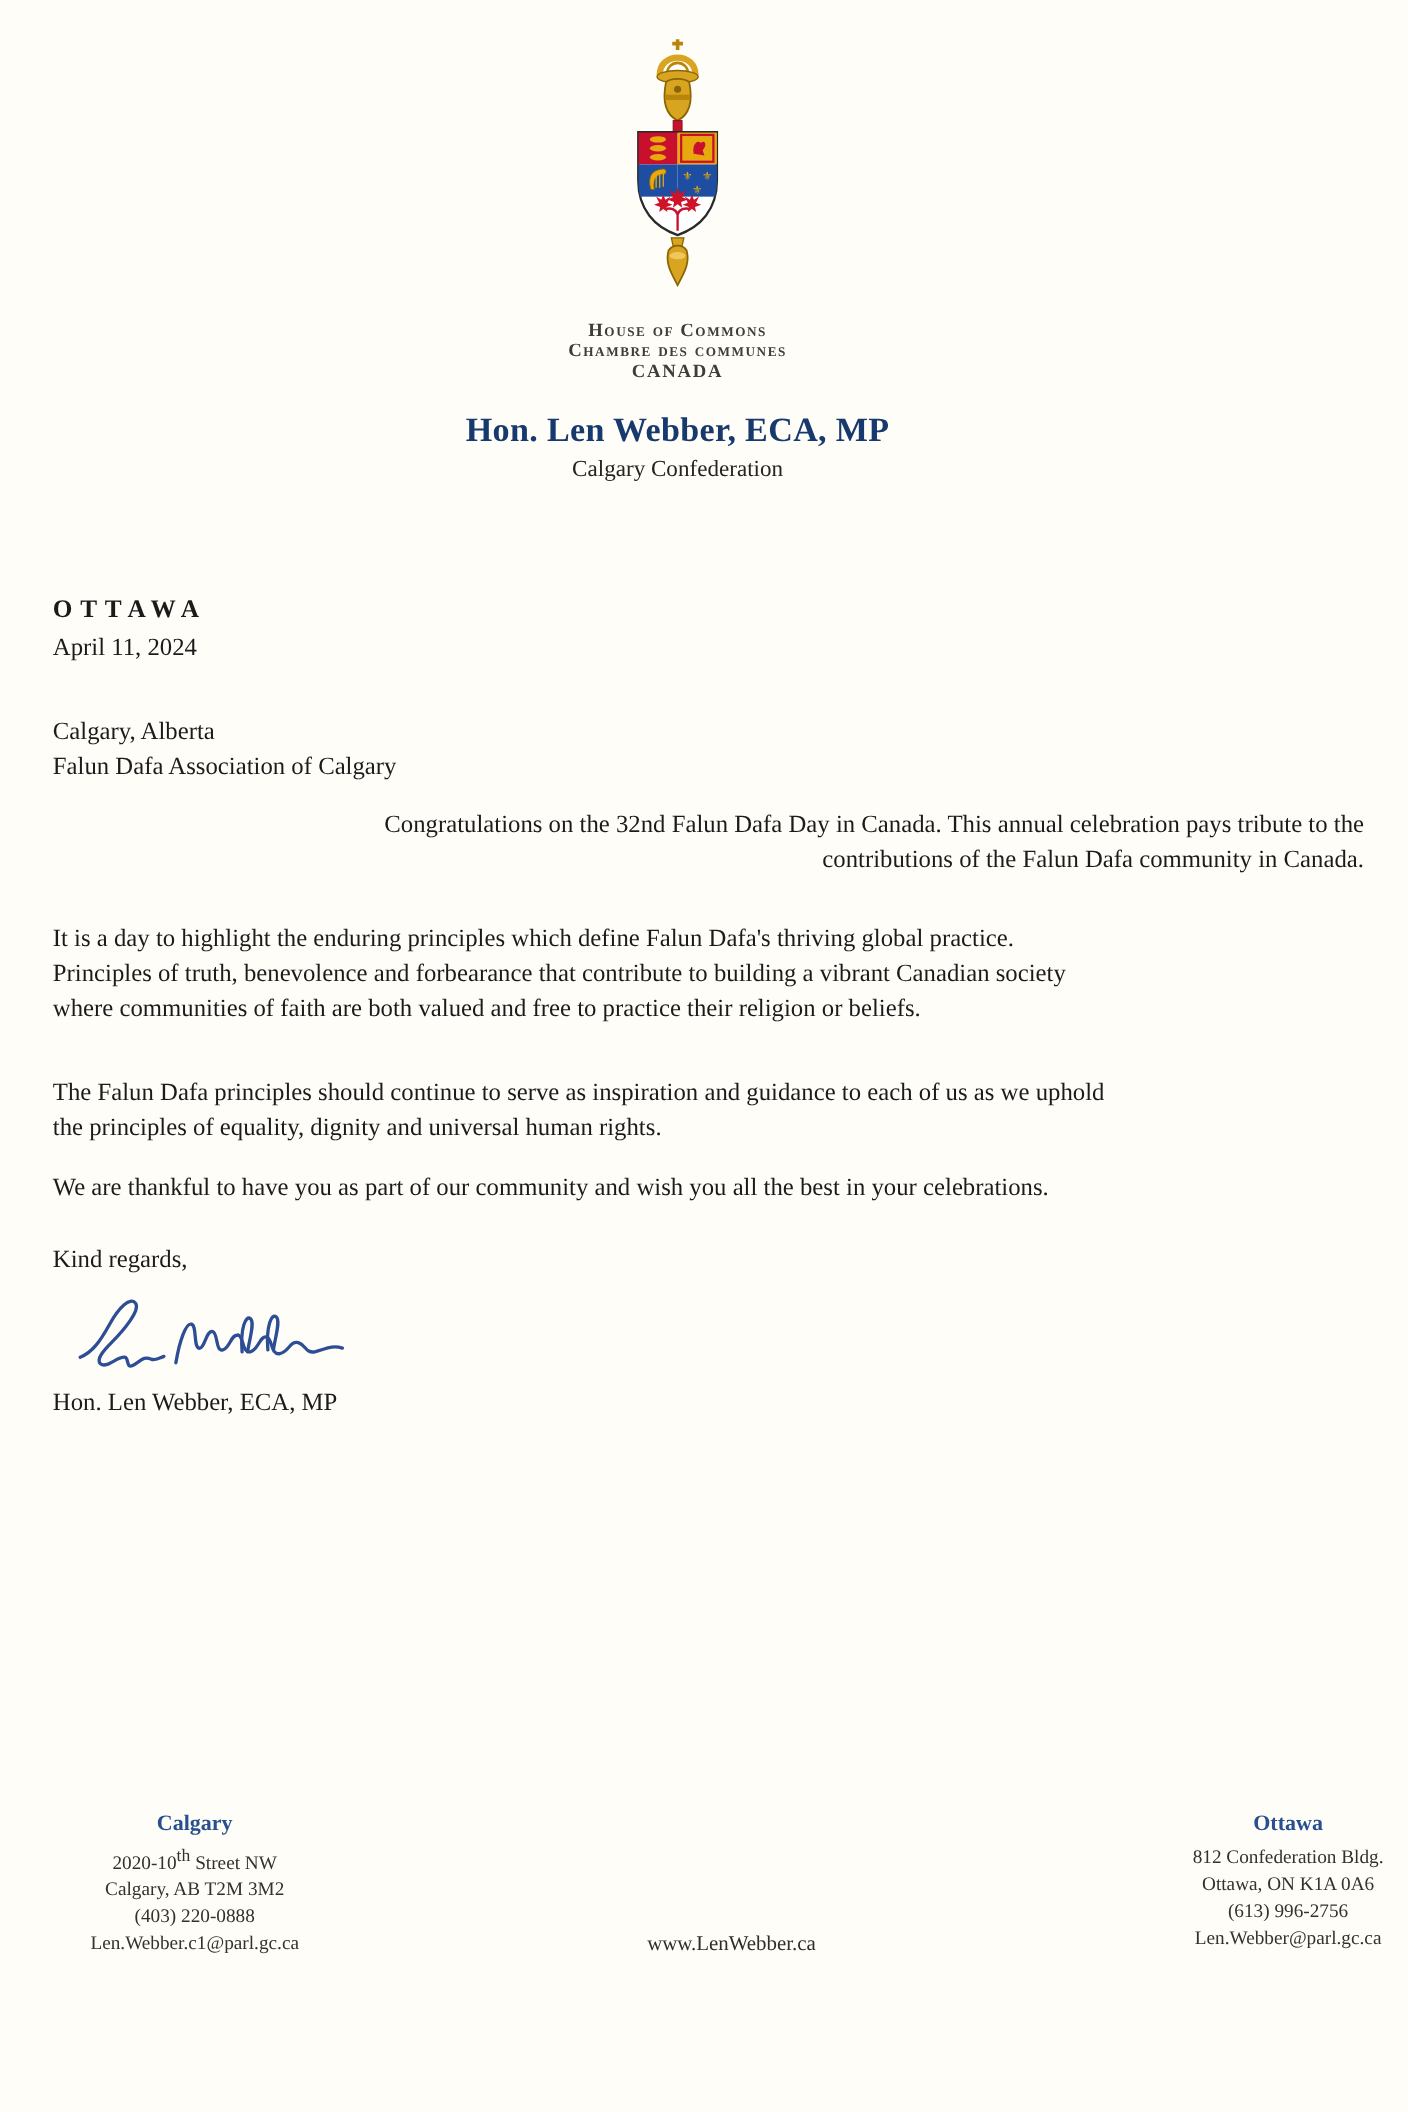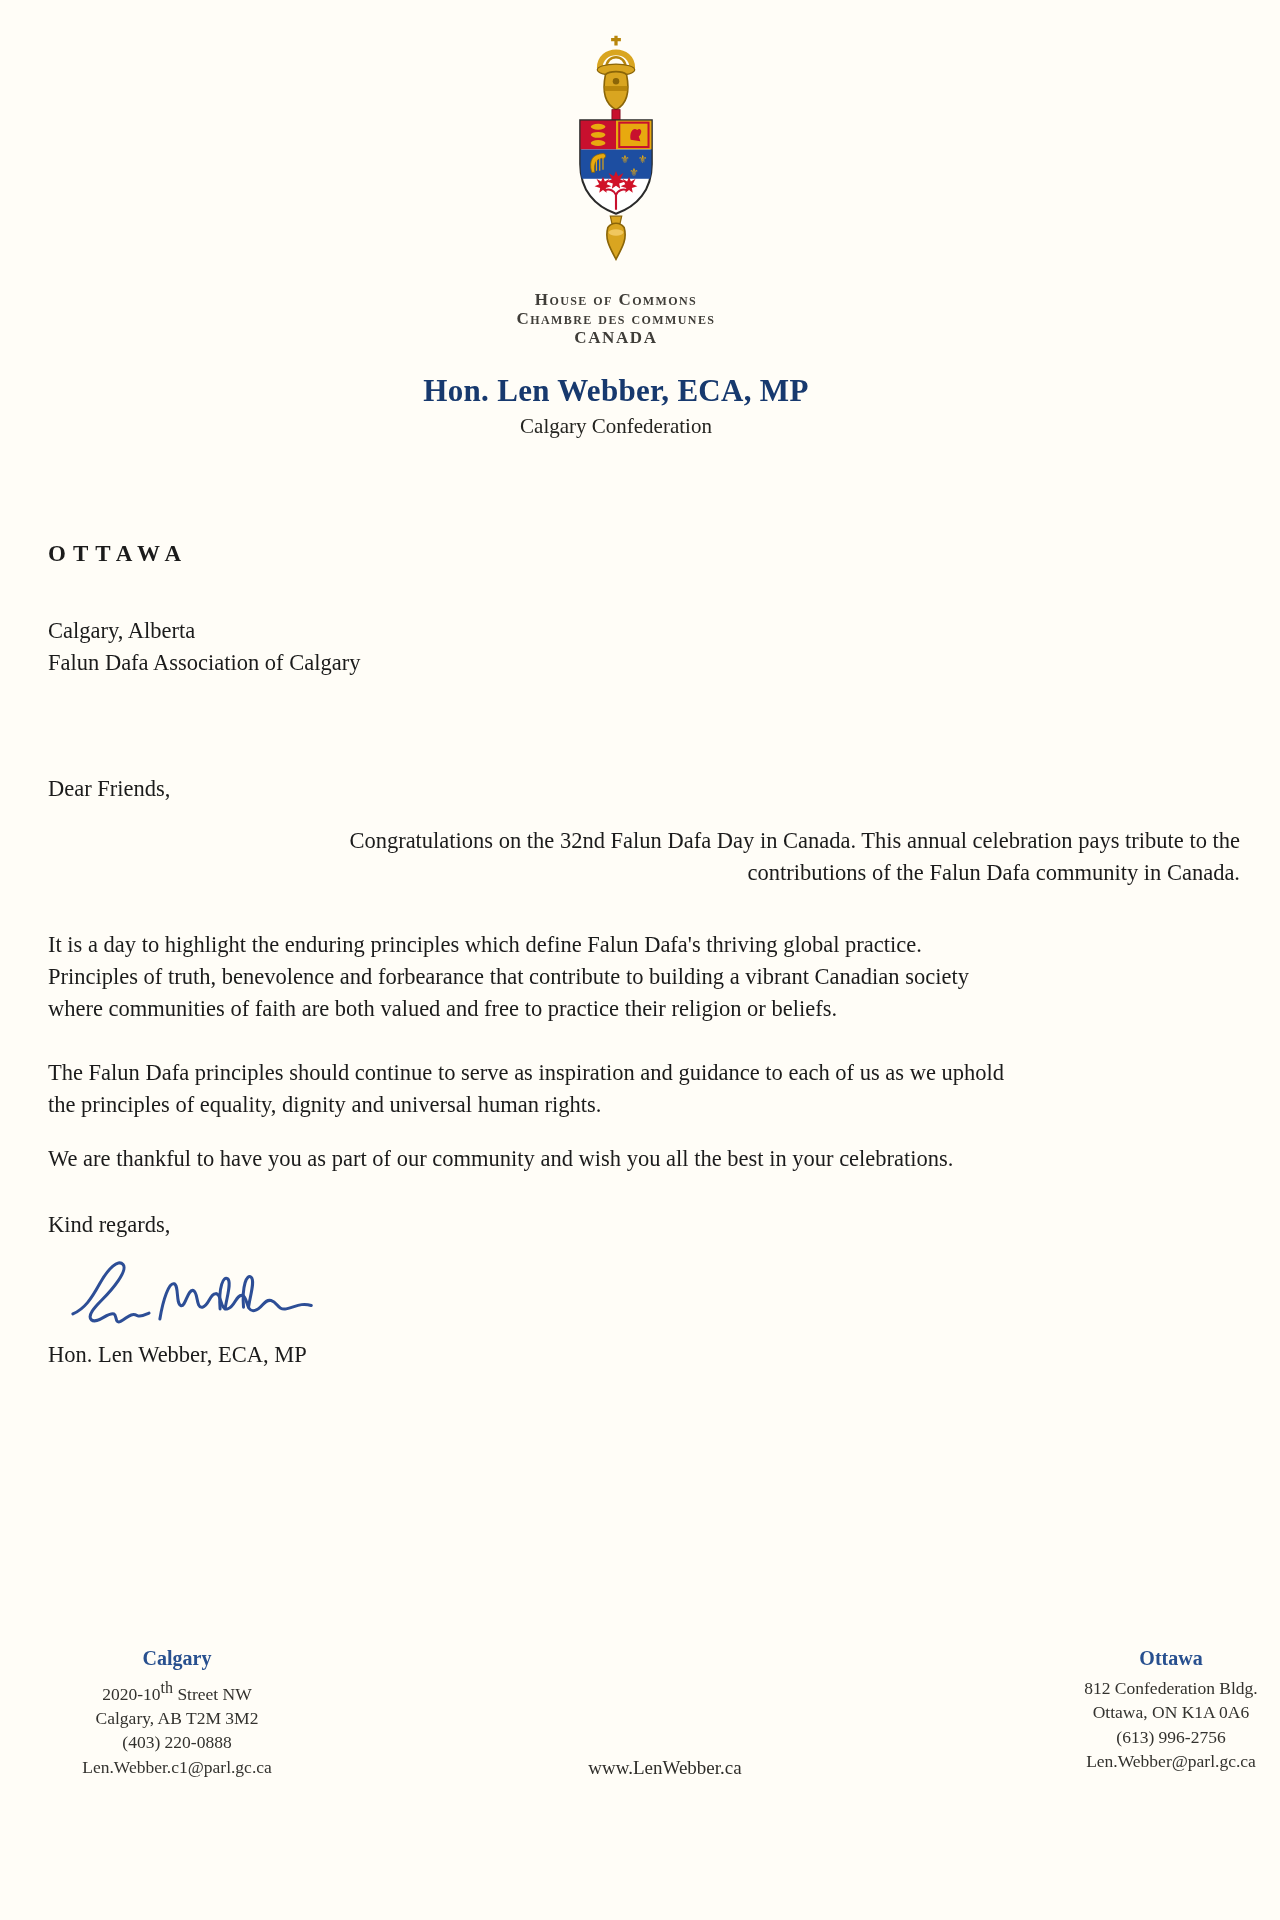--- a/index.html
+++ b/index.html
@@ -48,21 +48,21 @@
     font-weight:bold;
     letter-spacing:7px;
     font-size:23px;
   }
   .date-line{margin-top:2px;}
   .recipient{margin-top:45px;}
   .salutation{margin-top:94px;}
   .para{margin:0;white-space:pre-line;}
   .p1{margin-top:20px;text-align:right;}
   .p2{margin-top:40px;}
-  .p3{margin-top:32px;}
+  .p3{margin-top:44px;}
   .p4{margin-top:22px;}
   .closing{margin-top:34px;}
   .signature{display:block;margin-top:6px;margin-left:-8px;}
   .typed-name{margin-top:0px;}
   
   .footer{
     position:absolute;left:0;top:1646px;width:1280px;height:180px;
     font-size:17.5px;line-height:24.5px;color:#33322e;margin-left:33px;
   }
   .f-col{position:absolute;text-align:center;}
@@ -144,27 +144,27 @@
       <div class="org-line caps">CANADA</div>
     </div>
 
     <div class="mp-name">Hon. Len Webber, ECA, MP</div>
     <div class="riding">Calgary Confederation</div>
   </div>
 
   <div class="letter">
 
     <div class="city-line">OTTAWA</div>
+    <div class="date-line">April 11, 2024</div>
 
     <div class="recipient">
       <div>Calgary, Alberta</div>
       <div>Falun Dafa Association of Calgary</div>
     </div>
 
-    <div class="salutation">Dear Friends,</div>
 
     <p class="para p1">Congratulations on the 32nd Falun Dafa Day in Canada.  This annual celebration pays tribute to the
 contributions of the Falun Dafa community in Canada.</p>
     <p class="para p2">It is a day to highlight the enduring principles which define Falun Dafa's thriving global practice.
 Principles of truth, benevolence and forbearance that contribute to building a vibrant Canadian society
 where communities of faith are both valued and free to practice their religion or beliefs.</p>
     <p class="para p3">The Falun Dafa principles should continue to serve as inspiration and guidance to each of us as we uphold
 the principles of equality, dignity and universal human rights.</p>
     <p class="para p4">We are thankful to have you as part of our community and wish you all the best in your celebrations.</p>
 

